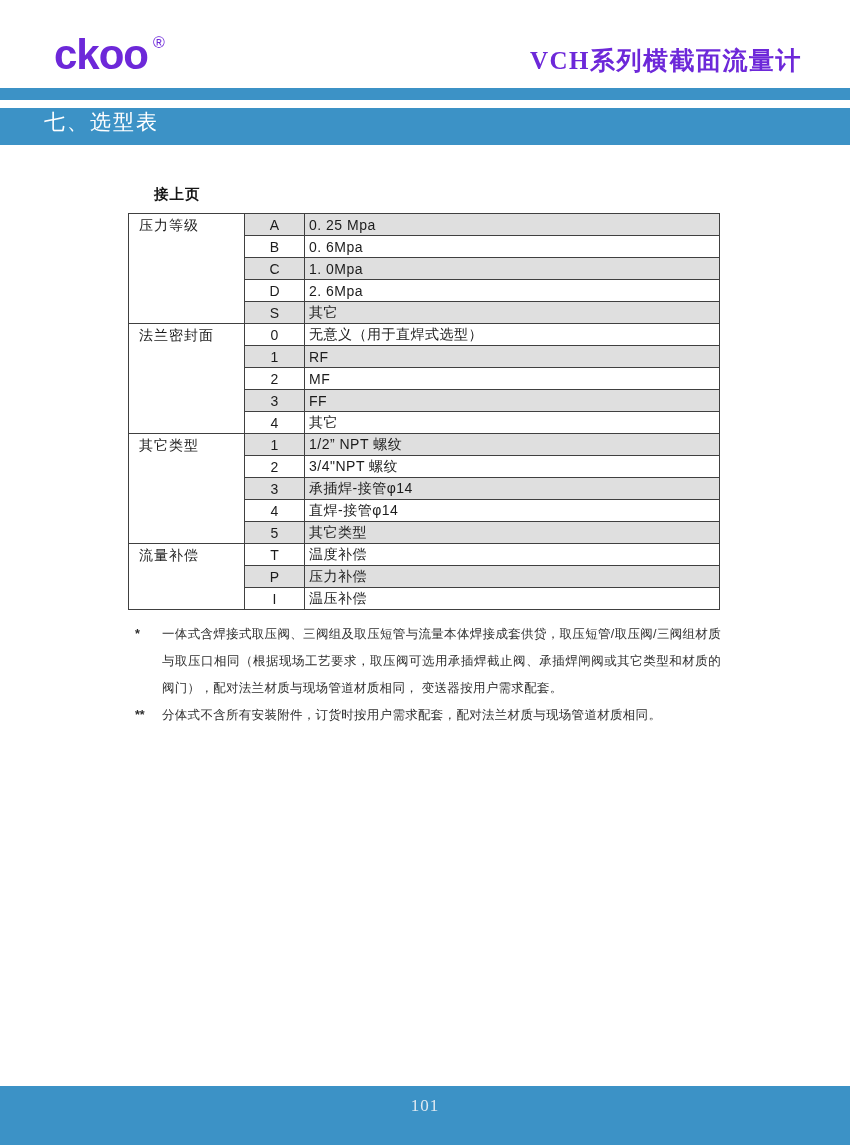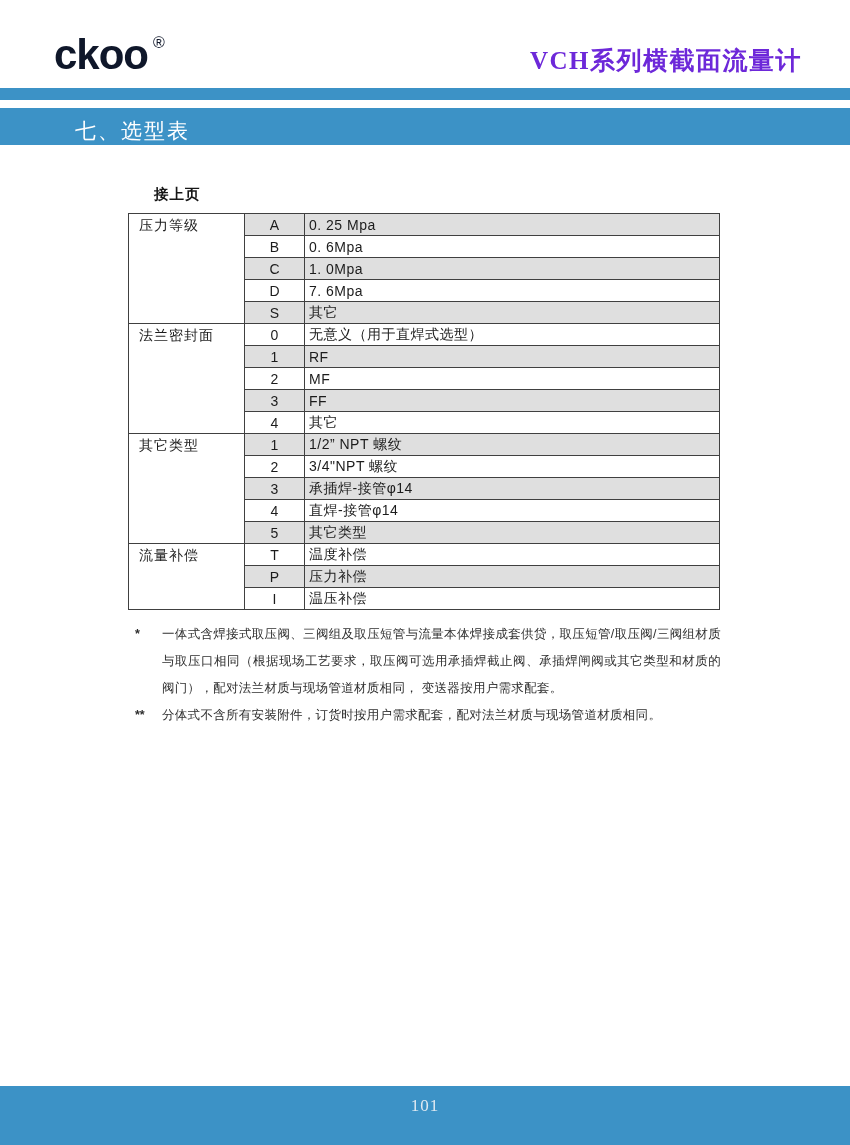--- a/index.html
+++ b/index.html
@@ -4,41 +4,41 @@
 <style>
   html,body { margin:0; padding:0; }
   body {
     width:850px; height:1145px; position:relative; background:#ffffff;
     font-family:"Liberation Sans","DejaVu Sans",sans-serif;
     color:#1c1c1c; overflow:hidden;
   }
   
   .logo {
     position:absolute; left:54px; top:34px;
-    font-size:42px; font-weight:800; color:#0f172a; letter-spacing:-1px;
+    font-size:42px; font-weight:800; color:#6d28d9; letter-spacing:-1px;
     line-height:1;
   }
   .logo .rmark {
     font-size:16px; font-weight:400; vertical-align:super;
     position:relative; top:-6px; margin-left:5px; letter-spacing:0;
   }
   .doc-title {
     position:absolute; right:48px; top:48px;
     font-family:"Liberation Serif","DejaVu Serif",serif;
     font-weight:bold; font-size:25px; color:#6d28d9; letter-spacing:1.5px;
     line-height:1;
   }
   .bar-thin {
     position:absolute; left:0; top:88px; width:850px; height:12px;
     background:#3c92c6;
   }
   .section-bar {
     position:absolute; left:0; top:108px; width:850px; height:37px;
-    background:#3c92c6; display:flex; align-items:flex-end;
-    box-sizing:border-box; padding-left:75px;
+    background:#3c92c6; display:flex; align-items:flex-start;
+    box-sizing:border-box; padding-left:44px;
   }
   .section-bar .section-title {
     color:#ffffff; font-size:21px; letter-spacing:2px;
   }
   
   .cont-note {
     position:absolute; left:154px; top:185px;
     font-size:14.5px; font-weight:bold; color:#161616; letter-spacing:1px;
   }
   
@@ -107,21 +107,21 @@
       <tr>
         <td class="code-cell">B</td>
         <td class="value-cell">0. 6Mpa</td>
       </tr>
       <tr>
         <td class="code-cell shaded">C</td>
         <td class="value-cell shaded">1. 0Mpa</td>
       </tr>
       <tr>
         <td class="code-cell">D</td>
-        <td class="value-cell">7. 6Mpa</td>
+        <td class="value-cell">2. 6Mpa</td>
       </tr>
       <tr>
         <td class="code-cell shaded">S</td>
         <td class="value-cell shaded">其它</td>
       </tr>
       <tr>
         <td class="label-cell" rowspan="5">法兰密封面</td>
         <td class="code-cell">0</td>
         <td class="value-cell">无意义（用于直焊式选型）</td>
       </tr>

